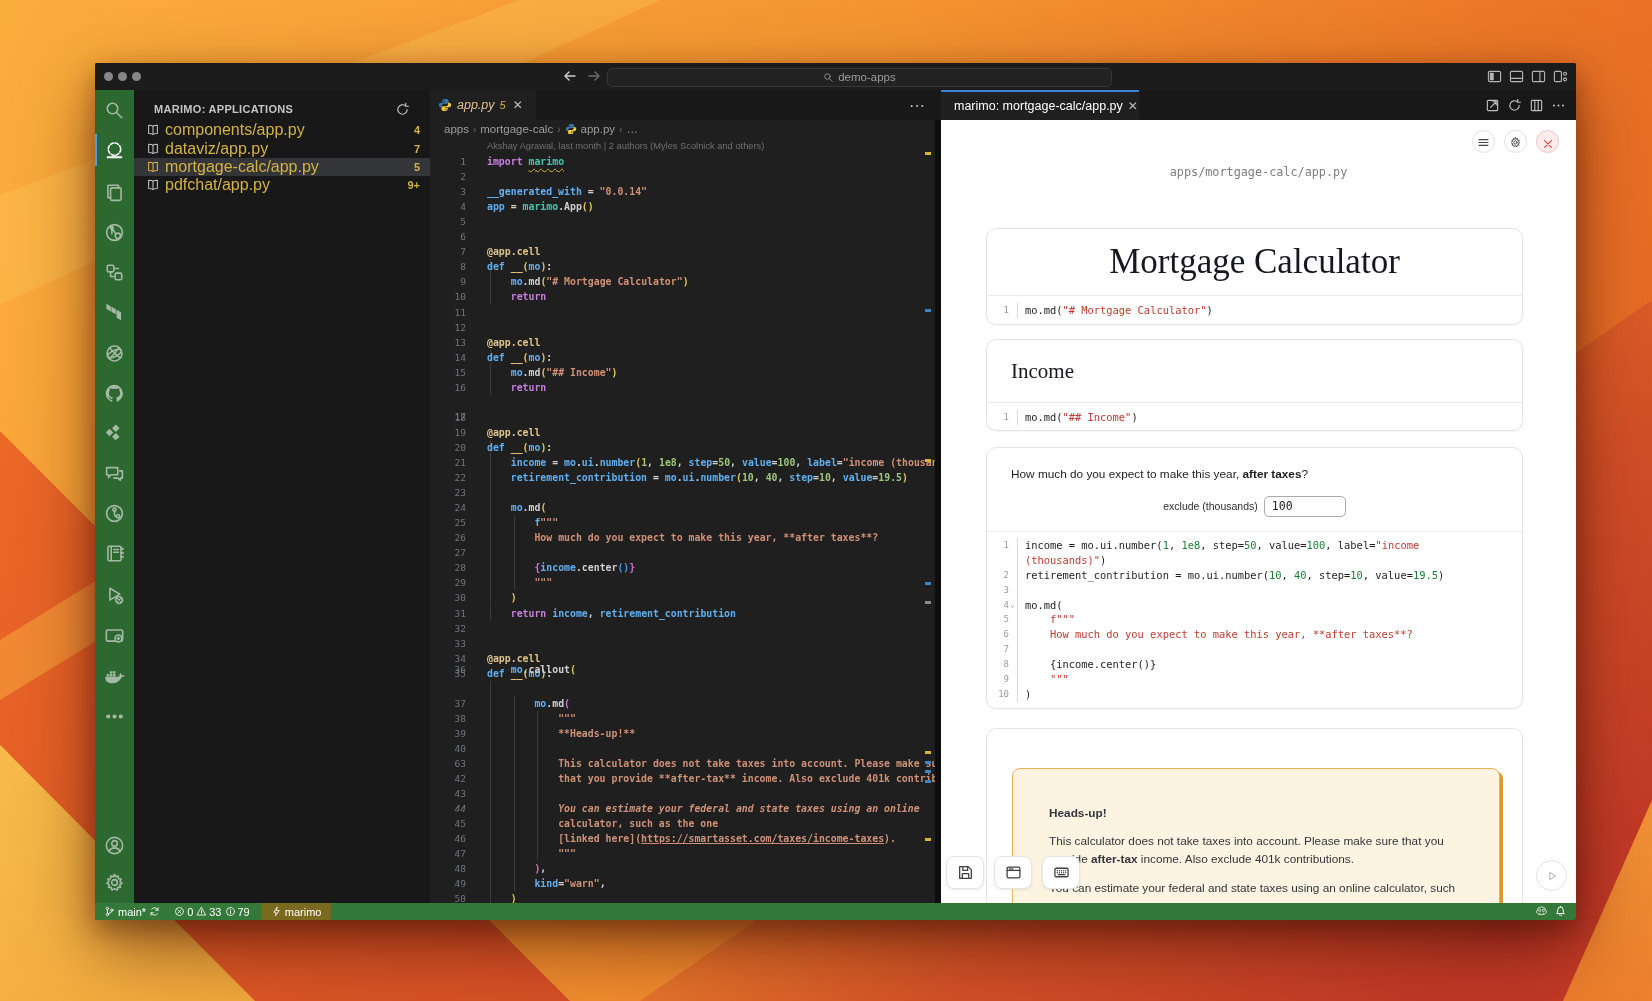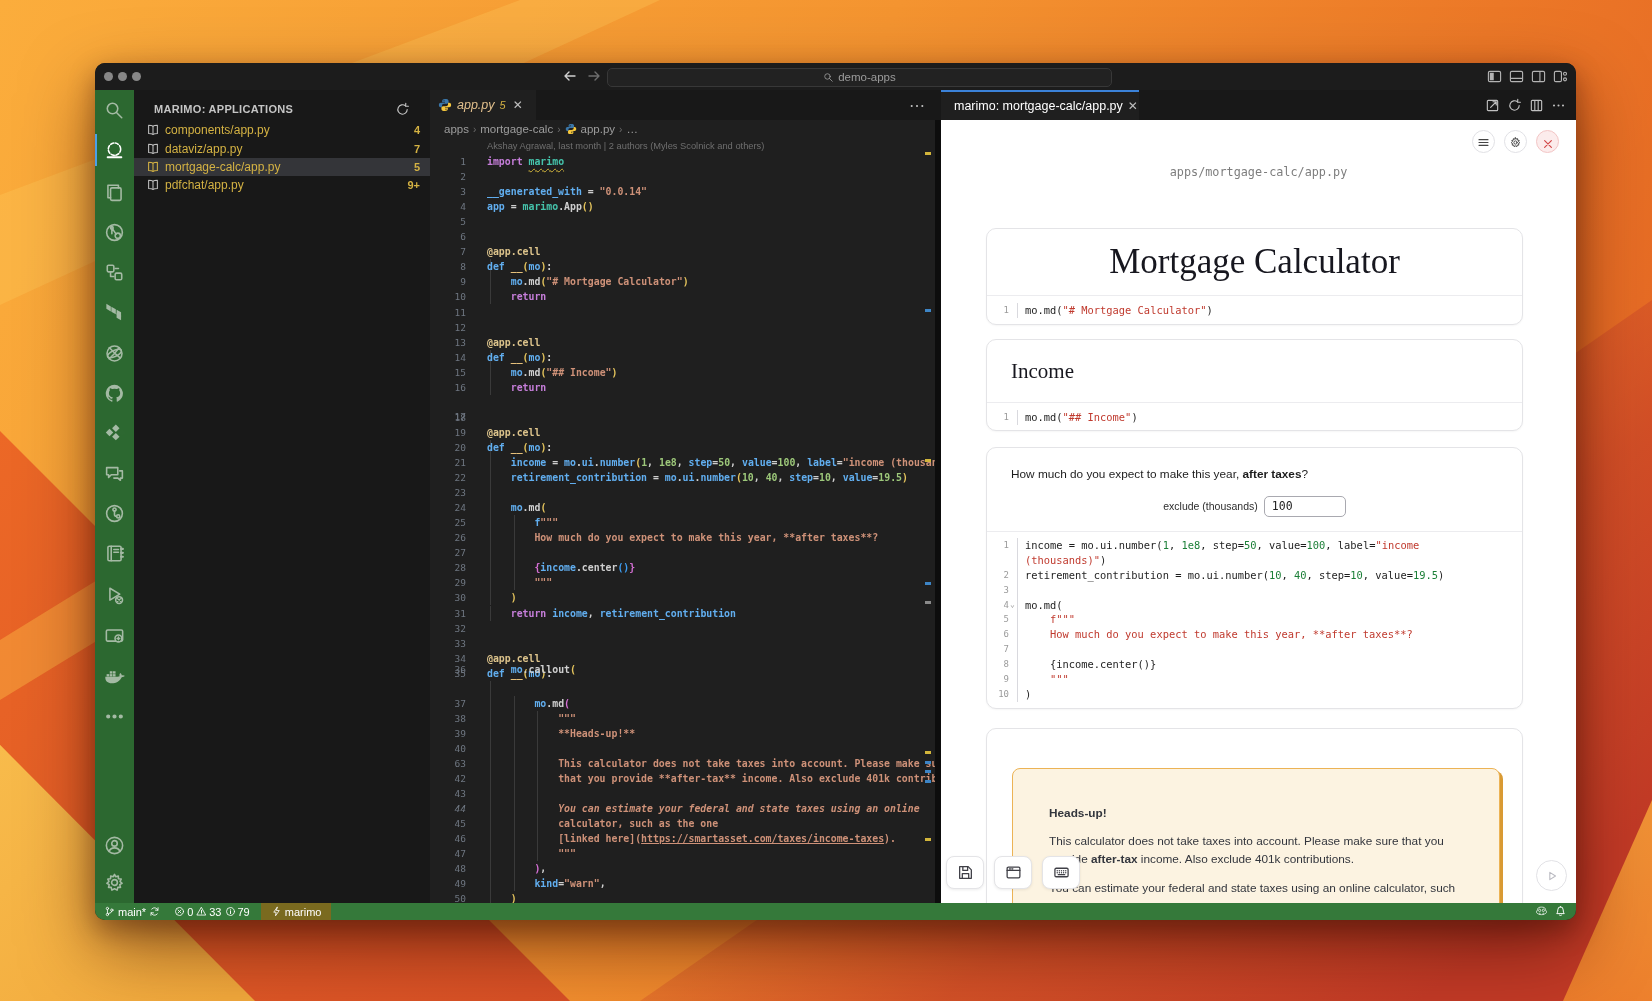--- a/index.html
+++ b/index.html
@@ -1,20 +1,20 @@
 <!DOCTYPE html>
 <html><head>
 <meta charset="utf-8">
 <style>
   * { margin:0; padding:0; box-sizing:border-box; }
   html,body { width:1652px; height:1001px; overflow:hidden; font-family:"Liberation Sans",sans-serif; }
   .wallpaper { position:absolute; left:0; top:0; width:1652px; height:1001px; }
 
   .window { position:absolute; left:95px; top:63px; width:1481px; height:857px;
-    border-radius:10px; overflow:hidden; background:#1f1f1f;
+    border-radius:2px; overflow:hidden; background:#1f1f1f;
     box-shadow:0 28px 70px rgba(50,8,2,.50), 0 10px 26px rgba(50,8,2,.35); }
 
   
   .titlebar { position:absolute; left:0; top:0; width:100%; height:27px; background:#1c1c1c; }
   .traffic { position:absolute; left:9px; top:8.5px; display:flex; gap:5px; }
   .traffic span { width:9px; height:9px; border-radius:50%; background:#878787; display:block; }
   .navarrows { position:absolute; left:467px; top:5px; display:flex; gap:8px; }
   .navarrows .arr { width:16px; height:16px; font-size:13px; line-height:16px; text-align:center; }
   .arr.back { color:#cfcfcf; } .arr.fwd { color:#6e6e6e; }
   .command-center { position:absolute; left:512px; top:4.5px; width:505px; height:19px;
@@ -33,21 +33,21 @@
 
   .sidebar { position:absolute; left:39px; top:0; width:296px; height:100%; background:#181818; }
   .sb-header { position:absolute; left:20px; top:8px; width:256px; height:22px; display:flex; align-items:center; }
   .sb-title { color:#c5c5c5; font-size:11px; font-weight:bold; letter-spacing:.3px; flex:1; }
   .sb-refresh { width:15px; height:15px; color:#c5c5c5; }
   .sb-rows { position:absolute; left:0; top:31px; width:100%; }
   .sb-row { position:relative; height:18.4px; display:flex; align-items:center; padding-left:12px; padding-right:10px; }
   .sb-row.selected { background:#343539; }
   .sb-row .bicon { width:14px; height:14px; margin-right:5px; color:#c0c0c0; flex:none; }
   .sb-row.selected .bicon { color:#d4b243; }
-  .sb-label { color:#d4b243; font-size:12px; flex:1; white-space:nowrap; overflow:hidden; }
+  .sb-label { color:#d4b243; font-size:16px; flex:1; white-space:nowrap; overflow:hidden; }
   .sb-badge { color:#d4b243; font-size:11px; font-weight:bold; }
 
   
   .group1 { position:absolute; left:335px; top:0; width:505px; height:100%; background:#1f1f1f; overflow:hidden; }
   .tabbar { position:absolute; left:0; top:0; width:100%; height:30px; background:#181818; }
   .tab1 { position:absolute; left:0; top:0; height:30px; width:106px; background:#1f1f1f;
     display:flex; align-items:center; padding:0 8px; gap:5px; }
   .tab1 .t-label { color:#e2c08d; font-size:12.5px; font-style:italic; }
   .tab1 .t-badge { color:#d4b243; font-size:11px; font-style:italic; }
   .t-close { color:#c0c0c0; font-size:12px; width:14px; text-align:center; }

